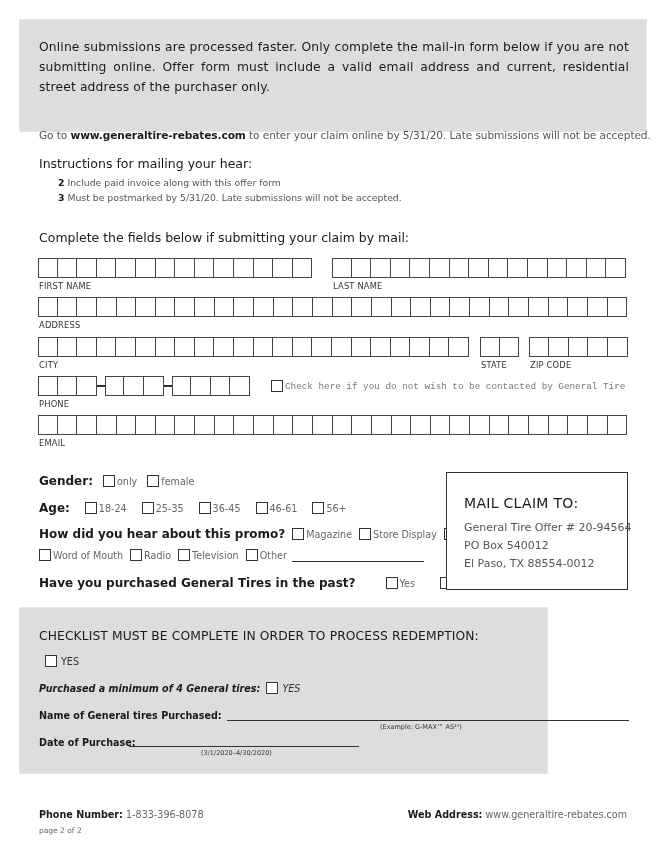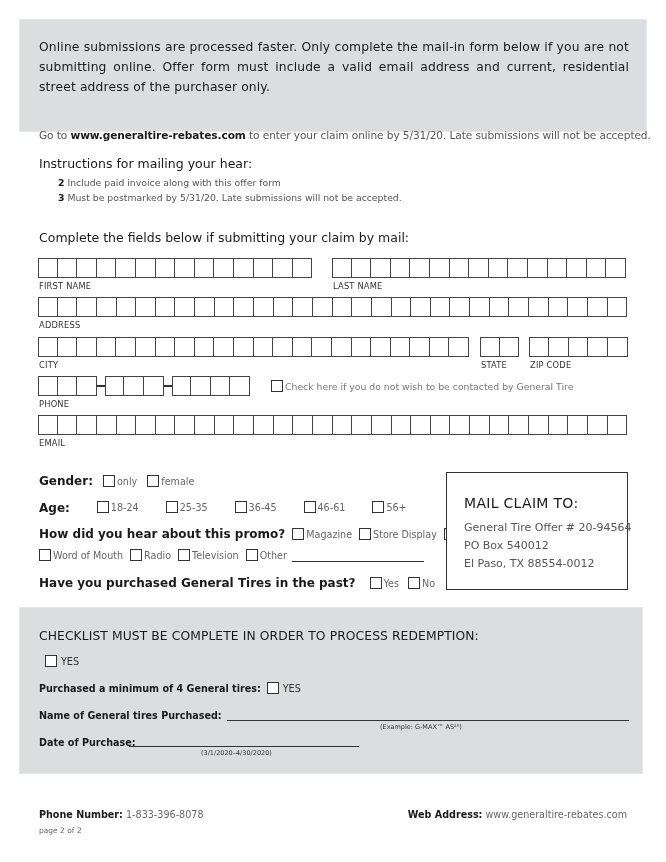--- a/index.html
+++ b/index.html
@@ -24,21 +24,21 @@
 
   .cb { display: inline-block; width: 12px; height: 12px; border: 1px solid #333; background: #fff; vertical-align: -2px; margin-right: 2px; }
   .opt { display: inline-flex; align-items: center; font-size: 9.6px; color: #666; white-space: nowrap; }
   .opt .cb { margin-right: 2px; }
   .q { font-size: 12px; font-weight: bold; color: #1a1a1a; white-space: nowrap; }
 
   #mail-box { left: 446px; top: 472px; width: 182px; height: 118px; border: 1px solid #333; background: #fff; }
   #mail-box .mt { position: absolute; left: 17px; top: 22px; font-size: 14px; color: #1a1a1a; letter-spacing: 0.3px; white-space: nowrap; }
   #mail-box .ml { position: absolute; left: 17px; font-size: 11px; color: #555; white-space: nowrap; }
 
-  #checklist { left: 19px; top: 607px; width: 624px; height: 167px; }
+  #checklist { left: 19px; top: 607px; width: 529px; height: 167px; }
   #checklist .title { position: absolute; left: 19px; top: 21px; font-size: 12.3px; color: #1a1a1a; white-space: nowrap; letter-spacing: 0.1px; }
   .cl-row { position: absolute; left: 19px; font-size: 9.6px; font-weight: bold; color: #1a1a1a; white-space: nowrap; display: flex; align-items: center; }
   .cl-row .yes { font-weight: normal; color: #333; font-size: 9.6px; margin-left: 2px; }
   .uline { position: absolute; height: 1px; background: #333; }
   .hint { position: absolute; font-size: 6.5px; color: #333; white-space: nowrap; }
 
   .footer { font-size: 9.6px; color: #666; white-space: nowrap; }
   .footer b { color: #1a1a1a; font-weight: bold; }
   .pg { font-size: 7.5px; color: #666; white-space: nowrap; }
 </style>
@@ -186,21 +186,21 @@
   <div class="boxrow">
       <div class="bx" style="width: 19.6px;"></div>
       <div class="bx" style="width: 20.6px;"></div>
       <div class="bx" style="width: 20.6px;"></div>
       <div class="bx" style="width: 20.6px;"></div>
     </div>
 </div>
 <div class="abs flabel" style="left:39px; top:399px;">PHONE</div>
 <div class="abs opt" style="left:271px; top:380px;">
   <span class="cb"></span>
-  <span style="font-size:9.3px; color:#777;">Check here if you do not wish to be contacted by General Tire</span>
+  <span style="font-size:9.3px; color:#777;font-family:Liberation Mono, monospace;">Check here if you do not wish to be contacted by General Tire</span>
 </div>
 
 <div class="abs boxrow" style="left:38px; top:415px;">
     <div class="bx" style="width: 19.65px;"></div>
     <div class="bx" style="width: 20.65px;"></div>
     <div class="bx" style="width: 20.65px;"></div>
     <div class="bx" style="width: 20.65px;"></div>
     <div class="bx" style="width: 20.65px;"></div>
     <div class="bx" style="width: 20.65px;"></div>
     <div class="bx" style="width: 20.65px;"></div>
@@ -235,21 +235,21 @@
   <span class="opt">
       <span class="cb"></span>
       <span>only</span>
     </span>
   <span class="opt">
       <span class="cb"></span>
       <span>female</span>
     </span>
 </div>
 
-<div class="abs" style="left:39px; top:501px; display:flex; align-items:flex-start; gap:27px;">
+<div class="abs" style="left:39px; top:501px; display:flex; align-items:center; gap:15px;">
   <span class="q">Age:</span>
   <span class="opt">
       <span class="cb"></span>
       <span>18-24</span>
     </span>
   <span class="opt">
       <span class="cb"></span>
       <span>25-35</span>
     </span>
   <span class="opt">
@@ -295,21 +295,21 @@
       <span class="cb"></span>
       <span>Television</span>
     </span>
   <span class="opt">
       <span class="cb"></span>
       <span>Other</span>
     </span>
 </div>
 <div class="abs uline" style="left:292px; top:561px; width:132px;"></div>
 
-<div class="abs" style="left:39px; top:576px; display:flex; align-items:center; gap:9px;justify-content:space-between;">
+<div class="abs" style="left:39px; top:576px; display:flex; align-items:center; gap:25px;justify-content:space-between;">
   <span class="q" style="margin-right:5px;">Have you purchased General Tires in the past?</span>
   <span class="opt">
       <span class="cb"></span>
       <span>Yes</span>
     </span>
   <span class="opt">
       <span class="cb"></span>
       <span>No</span>
     </span>
 </div>
@@ -320,21 +320,21 @@
   <div class="ml" style="top:66px;">PO Box 540012</div>
   <div class="ml" style="top:84px;">El Paso, TX 88554-0012</div>
 </div>
 
 <div id="checklist" class="abs grey-panel">
   <div class="title">CHECKLIST MUST BE COMPLETE IN ORDER TO PROCESS REDEMPTION:</div>
   <div class="cl-row" style="top:47px;">
     <span class="cb" style="margin-left:6px;"></span>
     <span class="yes">YES</span>
   </div>
-  <div class="cl-row" style="top:74px;">
+  <div class="cl-row" style="top:74px;font-style:italic;">
     <span>Purchased a minimum of 4 General tires:</span>
     <span class="cb" style="margin-left:6px;"></span>
     <span class="yes">YES</span>
   </div>
   <div class="cl-row" style="top:102px;">
     <span>Name of General tires Purchased:</span>
   </div>
   <div class="uline" style="left:207px; top:112px; width:402px;"></div>
   <div class="hint" style="left:360px; top:115px;">(Example: G-MAX™ AS²⁰)</div>
   <div class="cl-row" style="top:129px;">

